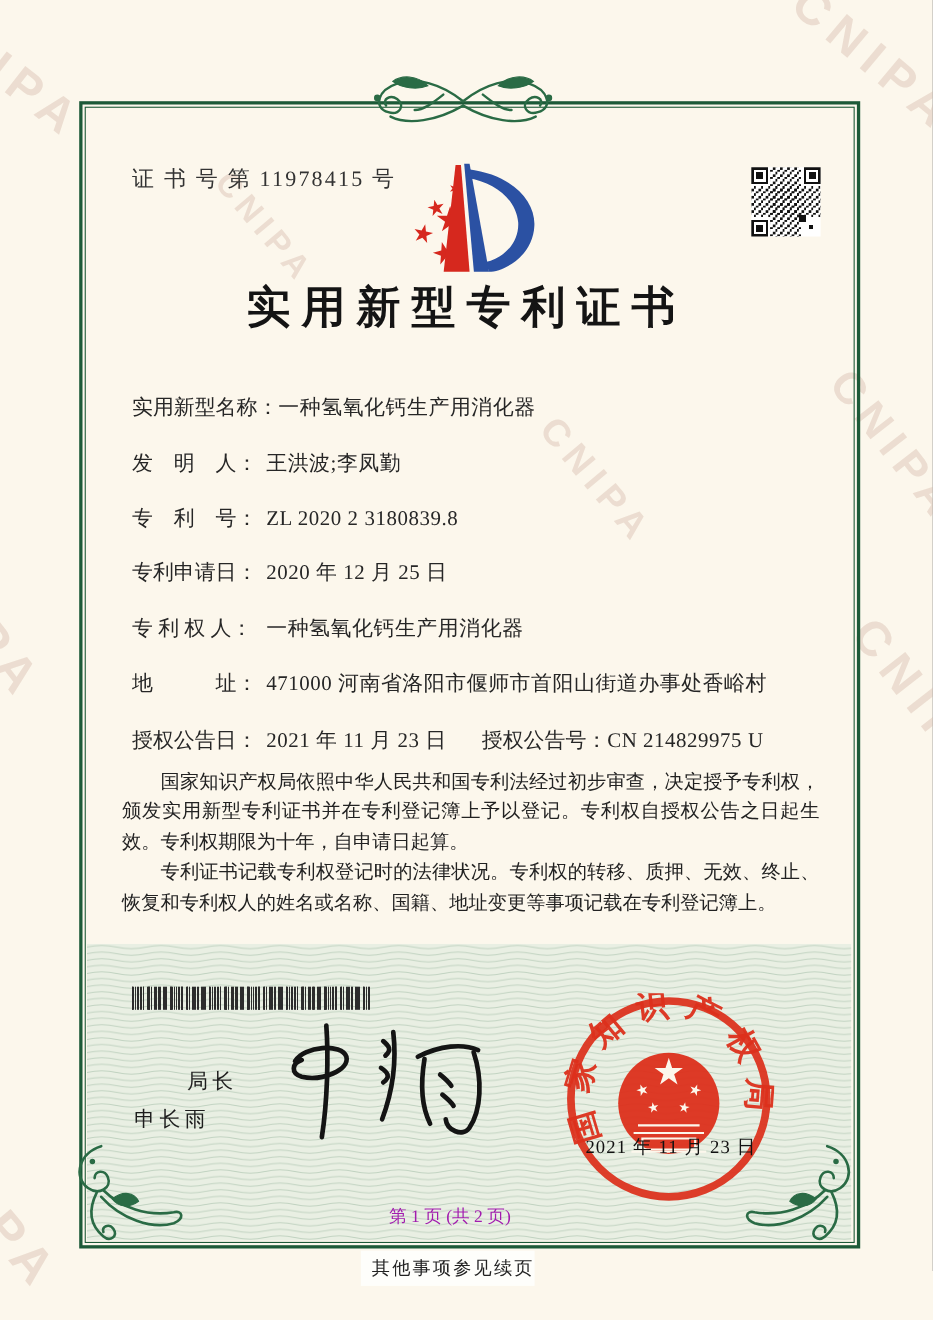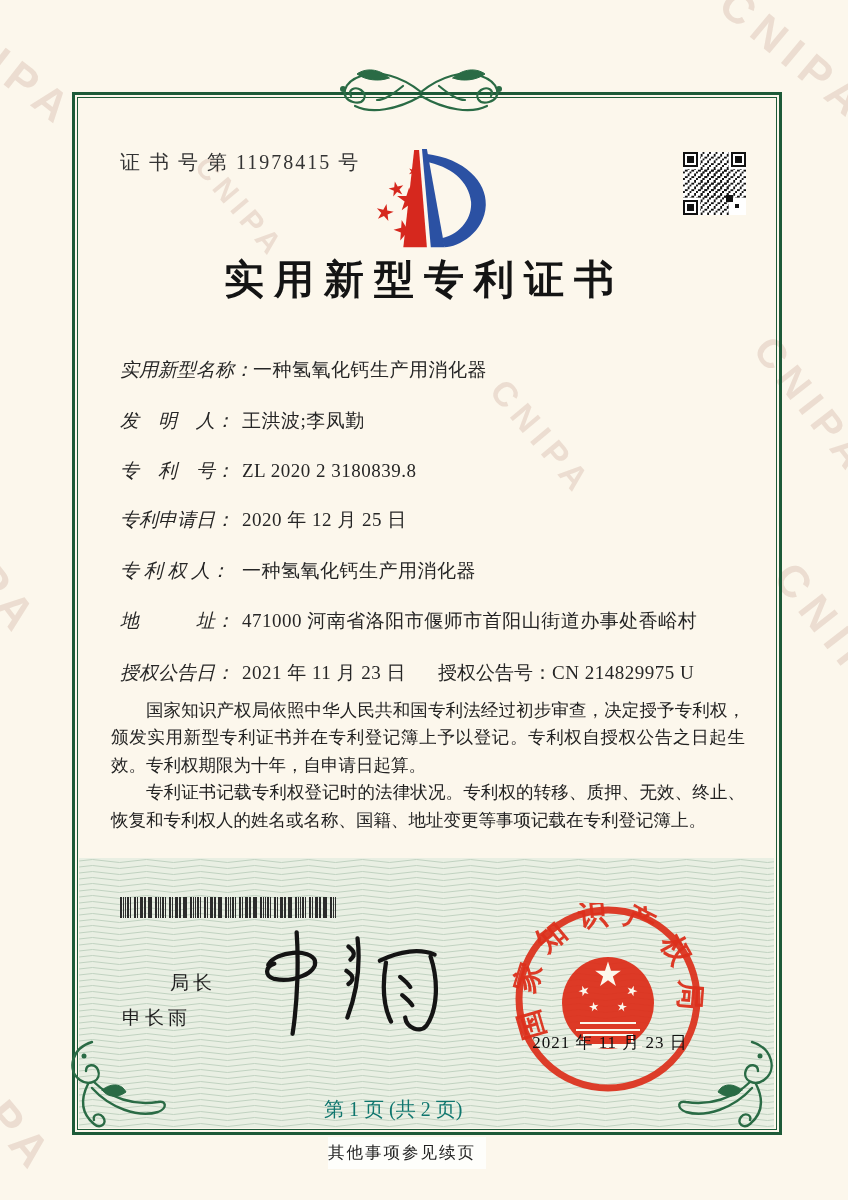--- a/index.html
+++ b/index.html
@@ -12,42 +12,42 @@
   .frame{position:absolute;left:72px;top:92px;width:710px;height:1043px;border:3px solid #1d5a38;box-sizing:border-box;}
   .frame-inner{position:absolute;inset:2px;border:1px solid #1d5a38;}
   
   .cert-no{position:absolute;left:120px;top:149px;font-size:20px;letter-spacing:2px;color:#333;}
   .qr{position:absolute;left:683px;top:152px;width:63px;height:63px;}
   .logo{position:absolute;left:342px;top:146px;width:158px;height:108px;}
   .title{position:absolute;left:0;top:252px;width:100%;text-align:center;font-size:40px;font-weight:bold;
          letter-spacing:10px;color:#141414;}
   
   .row{position:absolute;left:120px;font-size:19px;color:#262626;white-space:nowrap;}
-  .row .lab{display:inline-block;min-width:122px;font-style:italic;}
+  .row .lab{display:inline-block;min-width:122px;}
   .row .val{letter-spacing:.5px;font-family:Liberation Serif, serif;}
   .grant-pair{position:absolute;left:318px;top:0;}
   
   .body-text{position:absolute;left:111px;top:697px;width:634px;font-size:17.5px;line-height:27.4px;
              text-align:justify;color:#222;}
   .body-text p{margin:0;text-indent:2em;}
   
   .band{position:absolute;left:79px;top:858px;width:695px;height:270px;}
   .barcode{position:absolute;left:120px;top:897px;width:217px;height:21px;
     background:
       repeating-linear-gradient(90deg,#2c2c2c 0 2px,rgba(0,0,0,0) 2px 3px,#2c2c2c 3px 4px,rgba(0,0,0,0) 4px 7px),
       repeating-linear-gradient(90deg,#2c2c2c 0 1px,rgba(0,0,0,0) 1px 5px);}
   .role{position:absolute;left:122px;top:970px;font-size:19px;letter-spacing:4px;color:#1d1d1d;margin-left:48px;}
   .name{position:absolute;left:122px;top:1005px;font-size:19px;letter-spacing:4px;color:#1d1d1d;}
   .sig{position:absolute;left:252px;top:926px;width:208px;height:114px;}
   .seal{position:absolute;left:512px;top:903px;width:192px;height:192px;}
   .seal-date{position:absolute;left:520px;top:1031px;width:180px;text-align:center;font-size:17px;
              color:#111;letter-spacing:1px;}
-  .page-no{position:absolute;left:324px;top:1096px;width:170px;text-align:left;font-size:20px;color:#0f766e;}
+  .page-no{position:absolute;left:324px;top:1096px;width:170px;text-align:center;font-size:16px;color:#a21caf;}
   .note-box{position:absolute;left:328px;top:1137px;width:158px;height:32px;background:#fefefb;
-            display:flex;align-items:center;justify-content:flex-start;font-size:16.5px;letter-spacing:2px;color:#222;}
+            display:flex;align-items:center;justify-content:flex-end;font-size:16.5px;letter-spacing:2px;color:#222;}
   .orn-top{position:absolute;left:293px;top:66px;width:256px;height:52px;}
   .orn-bl{position:absolute;left:58px;top:1038px;width:112px;height:92px;}
   .orn-br{position:absolute;left:674px;top:1038px;width:112px;height:92px;transform:scaleX(-1);}
 </style>
 </head>
 <body>
 
 <div class="page">
 
   <div class="wm" style="left:-55px;top:-12px;font-size:44px;letter-spacing:9px;transform:rotate(38deg)">CNIPA</div>

